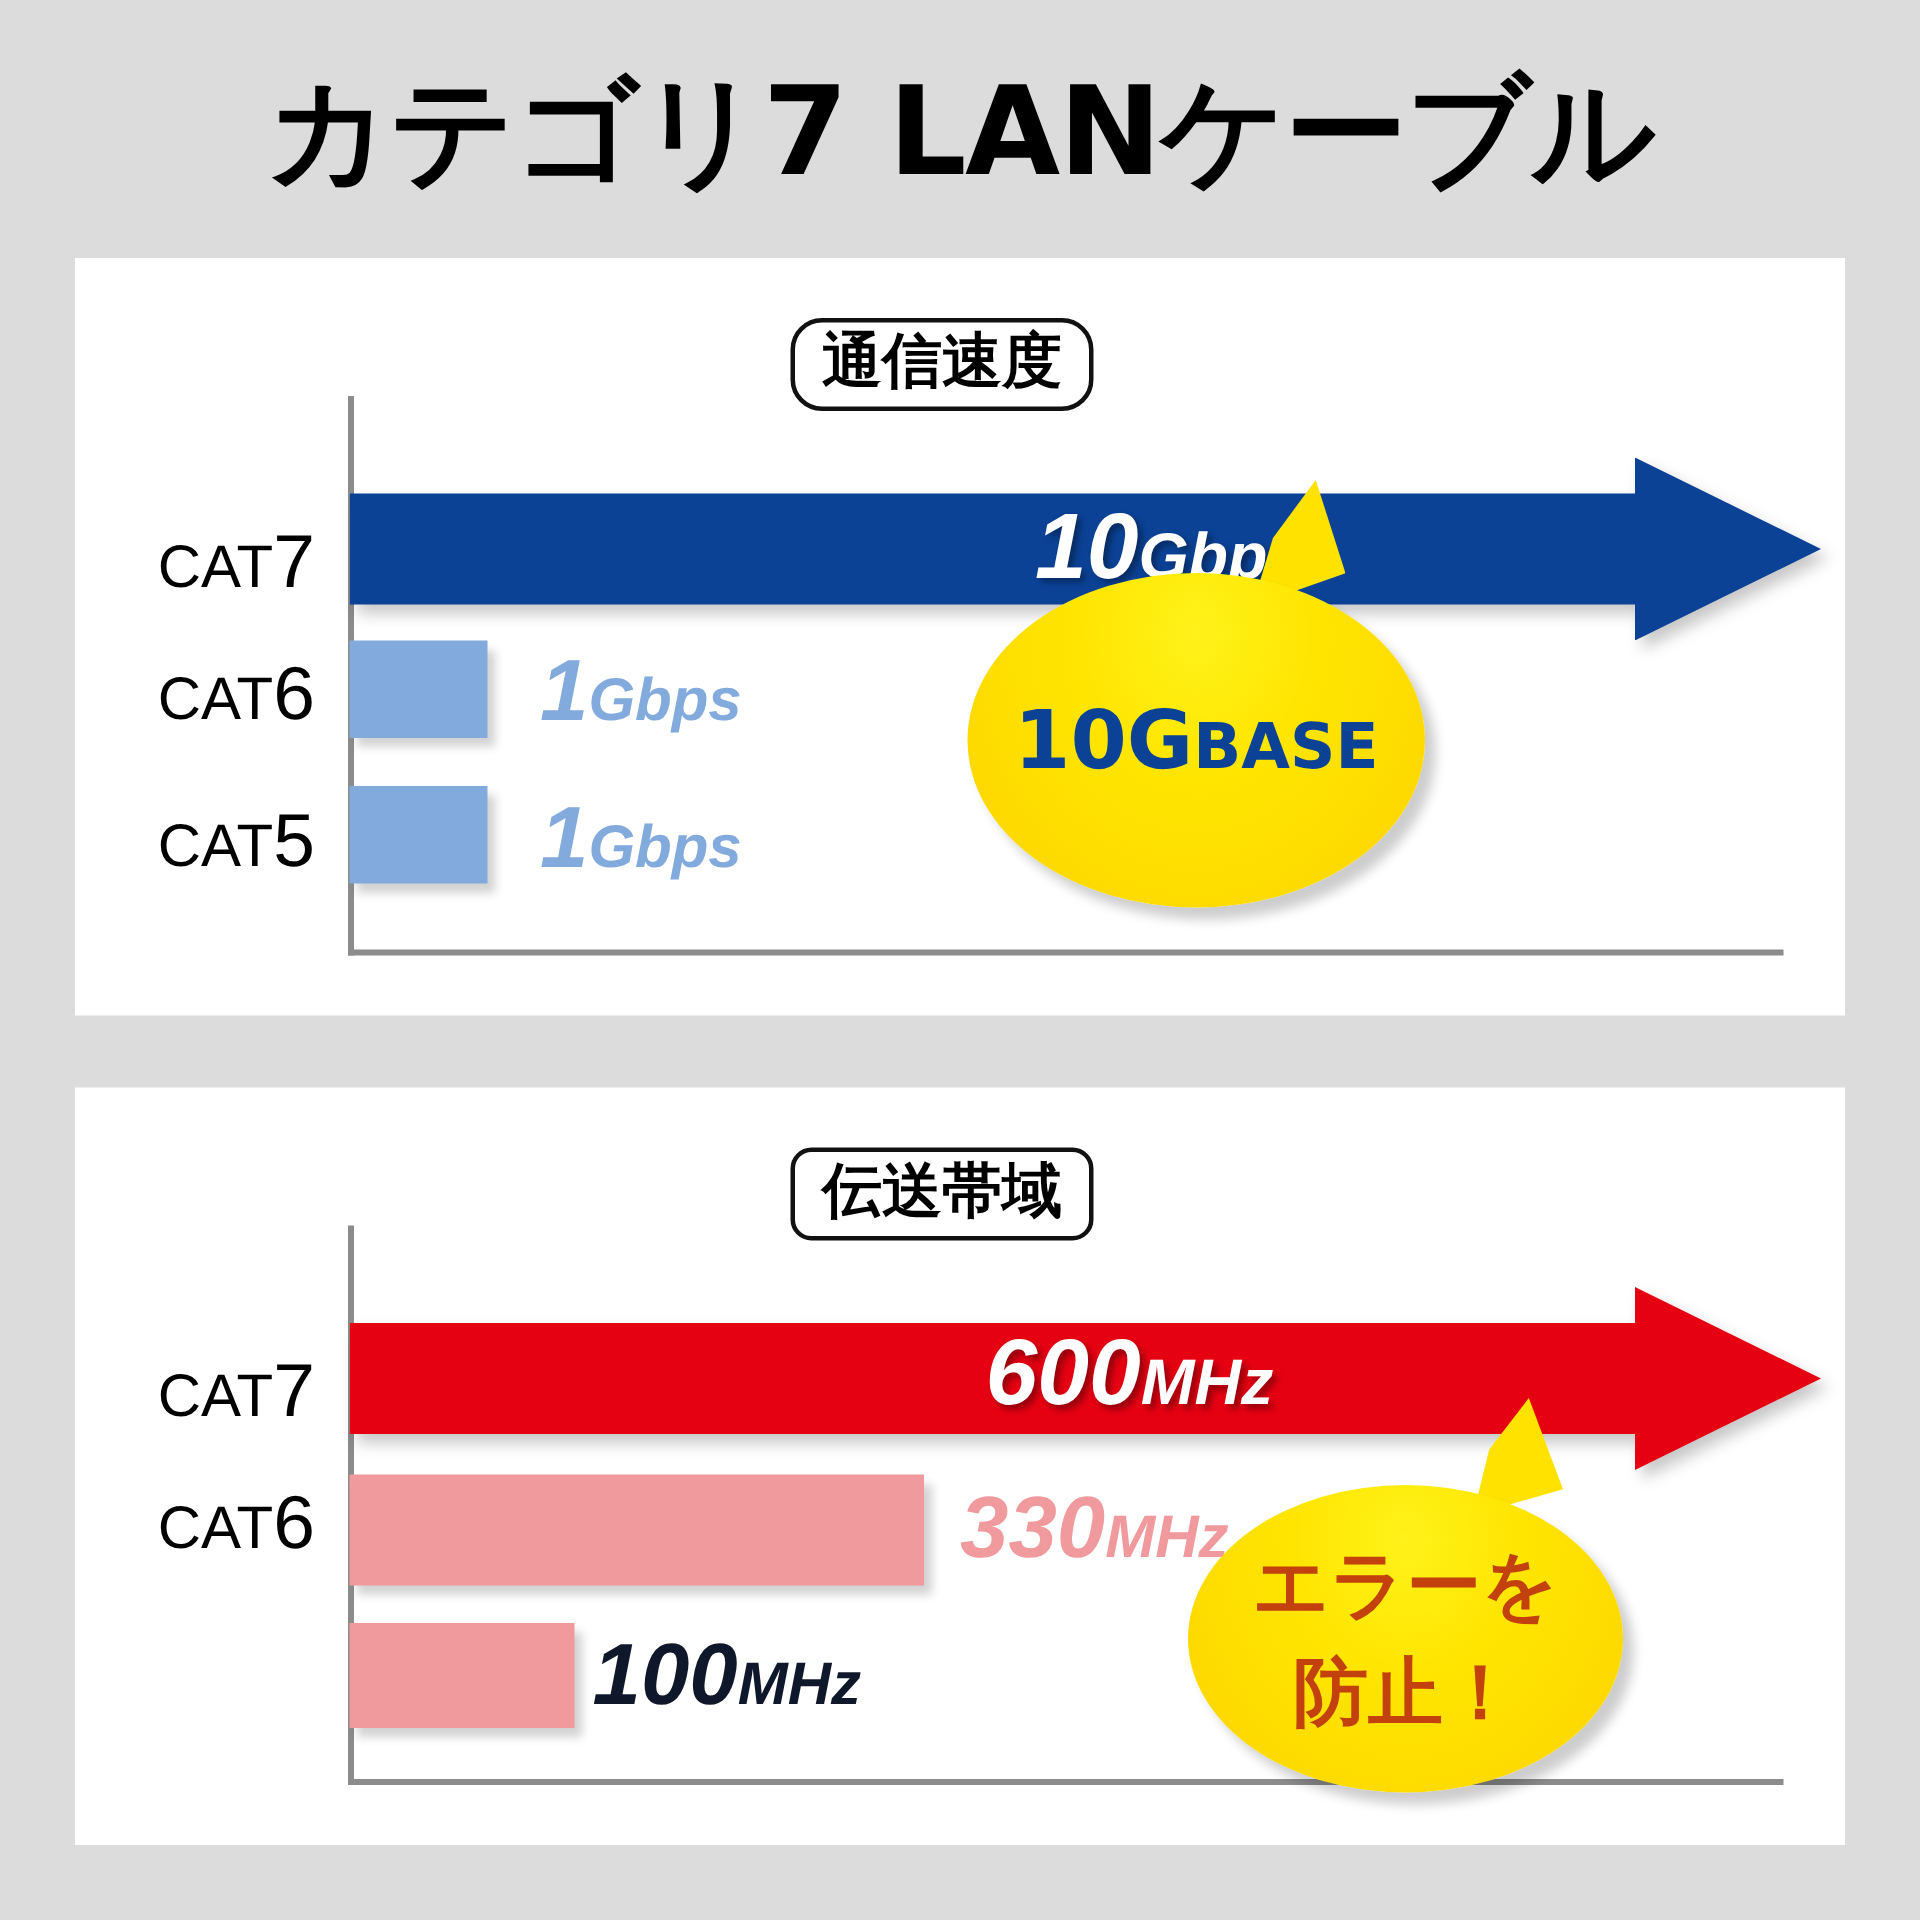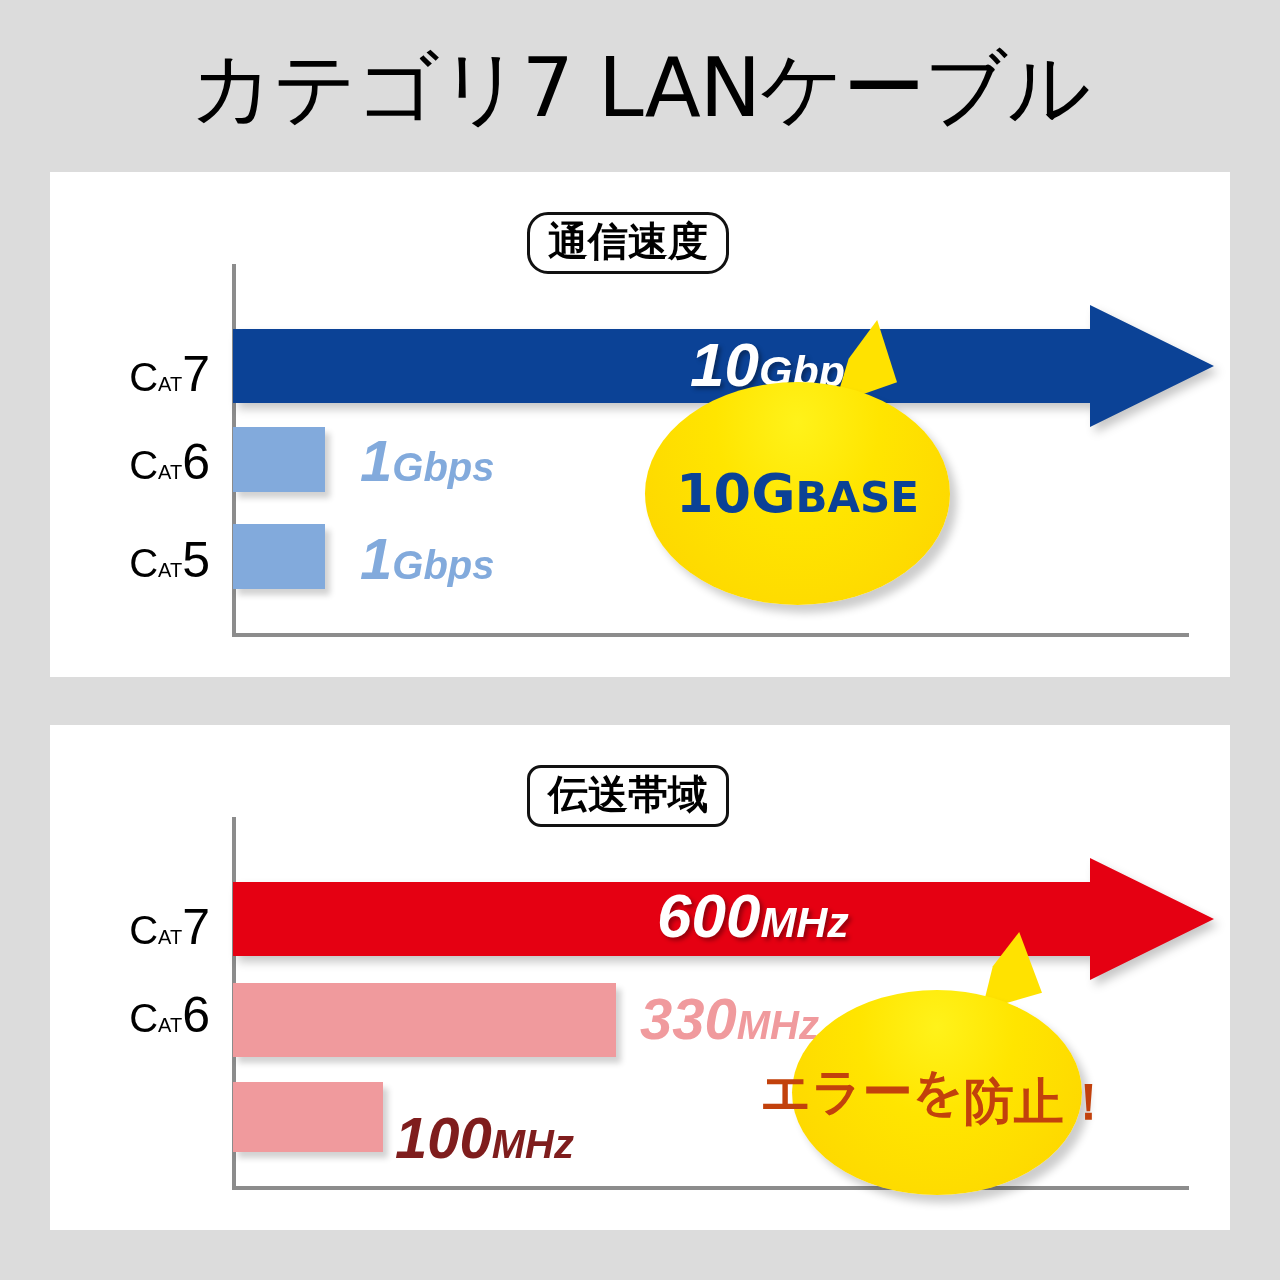--- a/index.html
+++ b/index.html
@@ -8,21 +8,21 @@
     background:#dcdcdc;
     font-family:"Liberation Sans","DejaVu Sans",sans-serif;
     overflow:hidden;
   }
   #root { position:relative; width:1280px; height:1280px; }
 
   
   .title {
     position:absolute; left:0; top:34px; width:1280px;
     text-align:center;
-    font-size:82px; font-weight:normal; color:#000;
+    font-size:82px; font-weight:bold; color:#000;
     letter-spacing:-1px; white-space:nowrap;
     font-family:"DejaVu Sans","Liberation Sans",sans-serif;
   }
 
   
   .panel {
     position:absolute; left:50px; width:1180px;
     background:#ffffff;
   }
   #panel-speed { top:172px; height:505px; }
@@ -45,21 +45,21 @@
   .axis-h { position:absolute; background:#8c8c8c; height:4px; }
 
   
   .cat {
     position:absolute; text-align:right;
     color:#000; white-space:nowrap;
     font-family:"Liberation Sans","DejaVu Sans",sans-serif;
     line-height:1;
   }
   .cat .c  { font-size:40px; }
-  .cat .at { font-size:20px;text-align:right; }
+  .cat .at { font-size:40px;text-align:right; }
   .cat .n  { font-size:50px; }
   .cat .e  { font-size:38px; }
 
   
   .bar {
     position:absolute;
     box-shadow:5px 6px 6px rgba(0,0,0,0.18);
   }
 
   
@@ -92,21 +92,21 @@
     border-radius:50%;
     background:radial-gradient(ellipse at 50% 18%, #fff21a 0%, #ffe500 38%, #fdd300 100%);
     box-shadow:7px 8px 8px rgba(0,0,0,0.2);
   }
   .bubble .tail {
     position:absolute;
     background:#ffe200;
   }
   .bubble .txt {
     position:absolute; inset:0;
-    display:flex; flex-direction:row;
+    display:flex; flex-direction:column;
     align-items:center; justify-content:center;
     text-align:center; line-height:1.02;
     font-weight:bold;
     font-family:"DejaVu Sans","Liberation Sans",sans-serif;
     z-index:3;
   }
   .bubble .l1, .bubble .l2 { white-space:nowrap; display:block; }
 </style>
 </head>
 <body>
@@ -185,21 +185,21 @@
     <div class="bar" style="left:183px; top:258px; width:383px; height:74px; background:#f09a9d;"></div>
 
     <div class="bar" style="left:183px; top:357px; width:150px; height:70px; background:#f09a9d;"></div>
 
     <div class="vlabel onarrow" style="left:607px; top:160px;">
       <span class="big">600</span><span class="sml">MHz</span>
     </div>
     <div class="vlabel" style="left:590px; top:265px; color:#f09a9d;">
       <span class="big">330</span><span class="sml">MHz</span>
     </div>
-    <div class="vlabel" style="left:345px; top:384px; color:#7f1d1d;">
+    <div class="vlabel" style="left:345px; top:363px; color:#0f172a;">
       <span class="big">100</span><span class="sml">MHz</span>
     </div>
 
     <div class="bubble" style="left:742px; top:265px; width:290px; height:205px;">
       <div class="tail" style="left:190px; top:-58px; width:60px; height:78px;
            clip-path:polygon(62% 0, 100% 78%, 0 100%, 18% 44%);"></div>
       <div class="oval"></div>
       <div class="txt" style="color:#c2410c;">
         <span class="l1" style="font-size:50px;">エラーを</span>
         <span class="l2" style="font-size:50px; margin-top:20px;">防止！</span>

